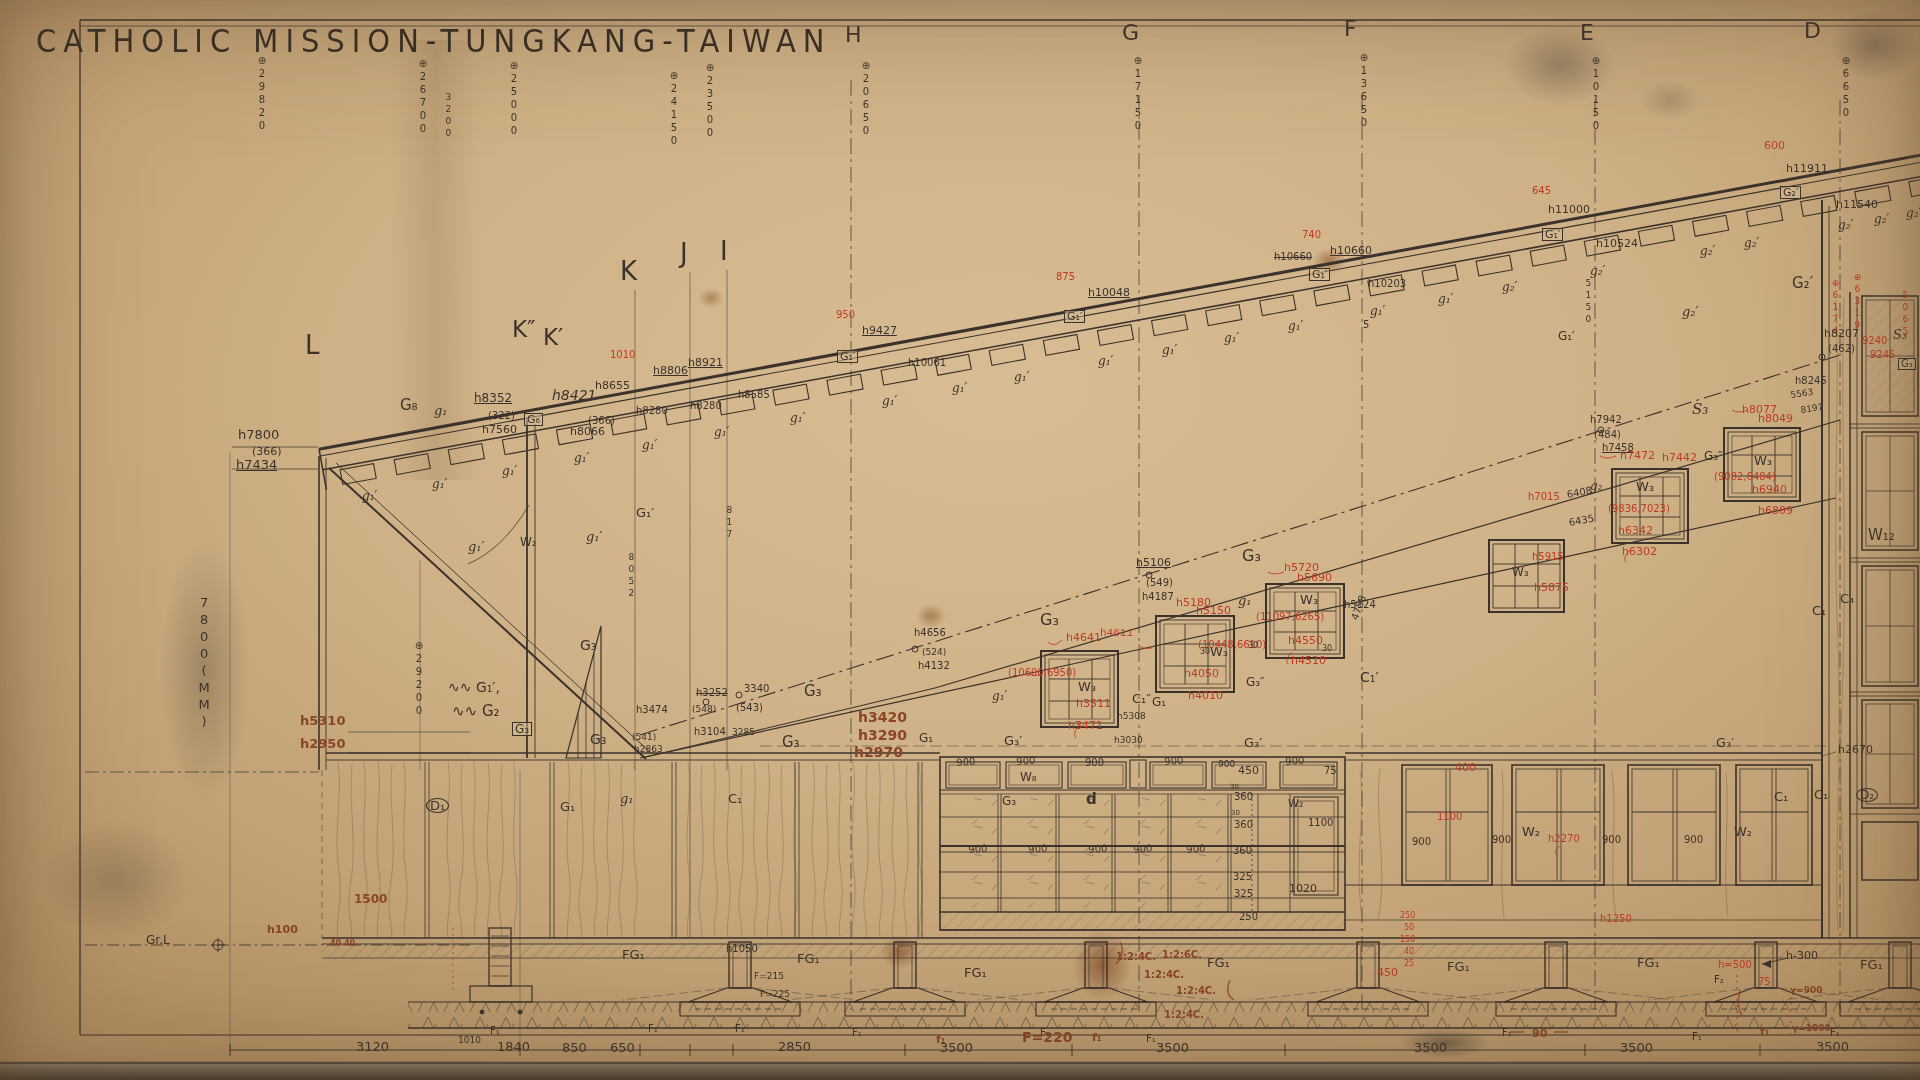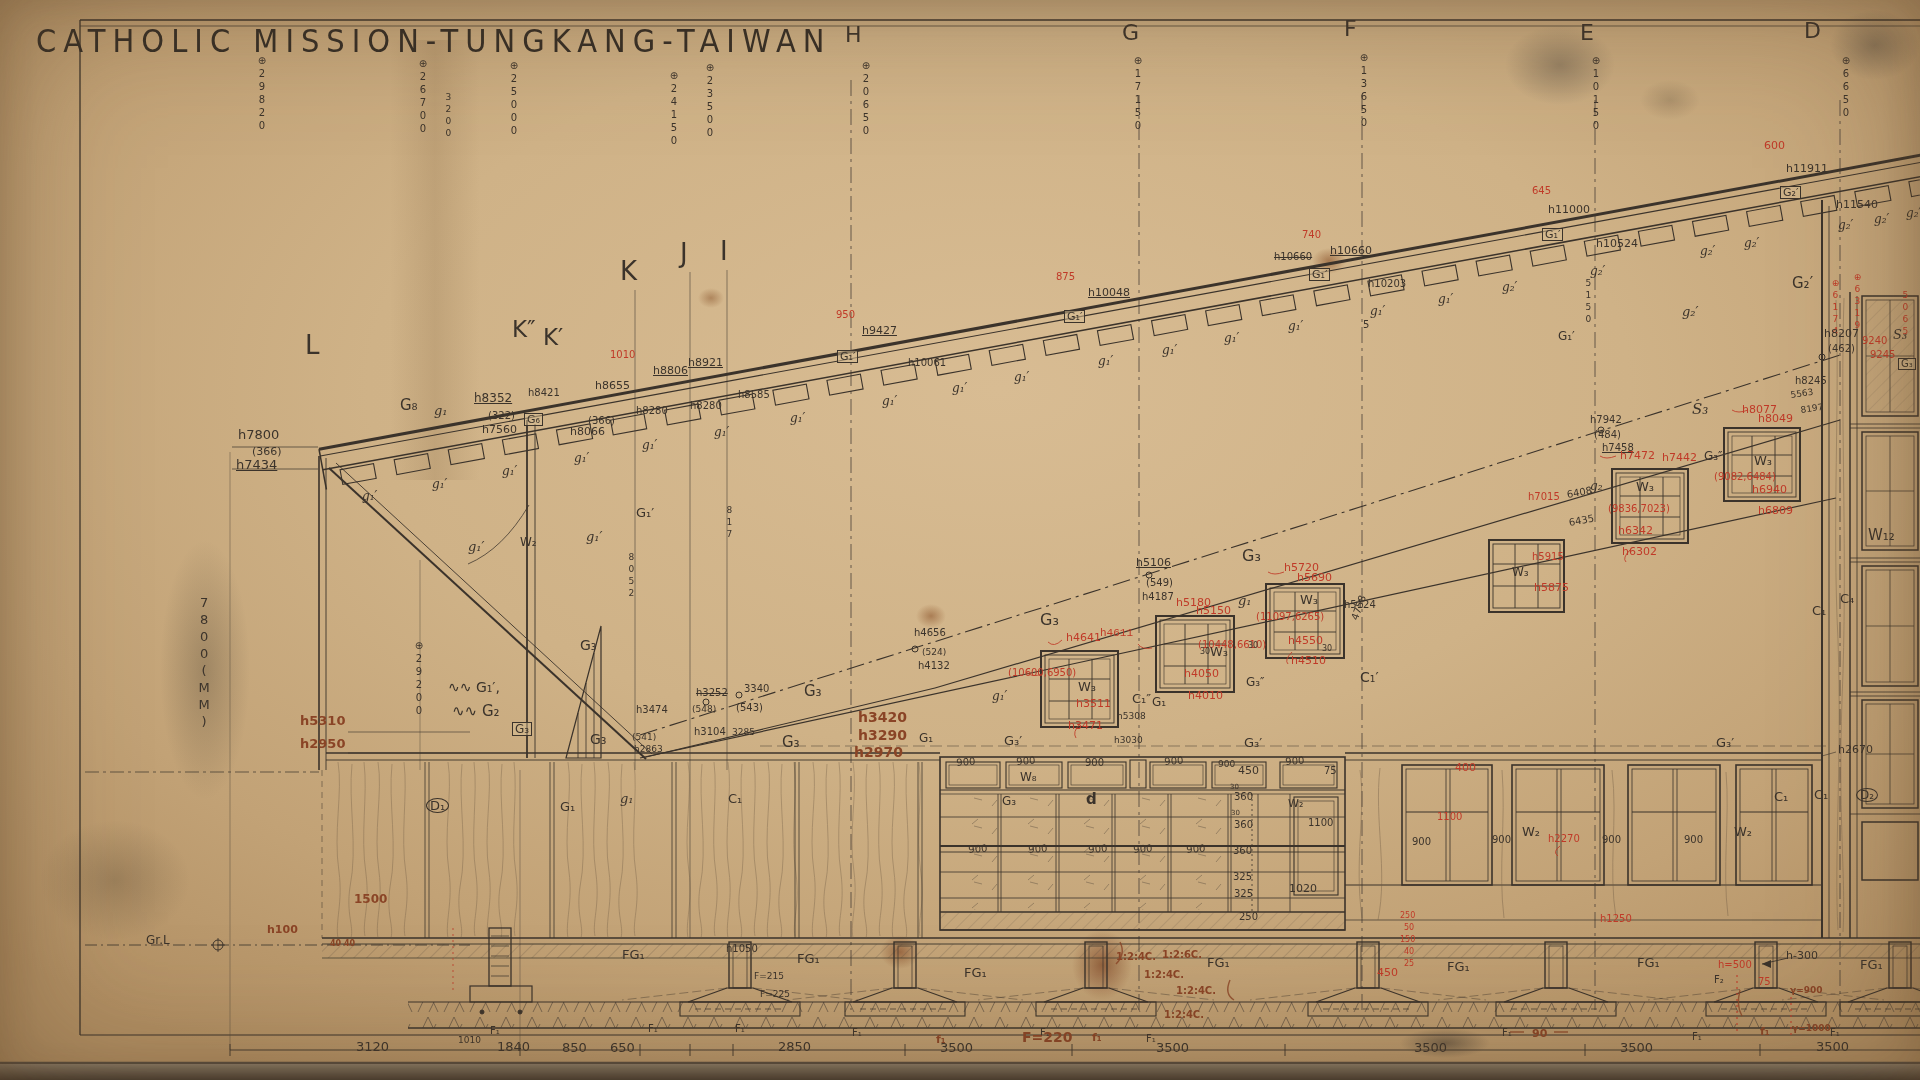--- a/index.html
+++ b/index.html
@@ -495,21 +495,21 @@
       <span class="an v r" style="left: 1900px; top: 290px; font-size: 9px;">5065</span>
       <span class="an" style="left: 238px; top: 428px; font-size: 13px;">h7800</span>
       <span class="an" style="left: 252px; top: 446px; font-size: 11px;">(366)</span>
       <span class="an u" style="left: 236px; top: 458px; font-size: 13px;">h7434</span>
       <span class="an" style="left: 400px; top: 398px; font-size: 15px;">G₈</span>
       <span class="an scr" style="left: 434px; top: 404px; font-size: 13px;">g₁</span>
       <span class="an u" style="left: 474px; top: 392px; font-size: 12px;">h8352</span>
       <span class="an" style="left: 488px; top: 411px; font-size: 10px;">(322)</span>
       <span class="an" style="left: 482px; top: 424px; font-size: 11px;">h7560</span>
       <span class="an bx" style="left: 524px; top: 413px; font-size: 11px;">G₆</span>
-      <span class="an" style="left: 528px; top: 388px; font-size: 10px;">h8421</span>
+      <span class="an" style="left: 552px; top: 388px; font-size: 14px; font-style: italic;">h8421</span>
       <span class="an r" style="left: 610px; top: 350px; font-size: 10px;">1010</span>
       <span class="an" style="left: 595px; top: 380px; font-size: 11px;">h8655</span>
       <span class="an" style="left: 588px; top: 416px; font-size: 10px;">(366)</span>
       <span class="an" style="left: 570px; top: 426px; font-size: 11px;">h8066</span>
       <span class="an u" style="left: 653px; top: 365px; font-size: 11px;">h8806</span>
       <span class="an u" style="left: 688px; top: 357px; font-size: 11px;">h8921</span>
       <span class="an" style="left: 636px; top: 406px; font-size: 10px;">h8280</span>
       <span class="an" style="left: 690px; top: 401px; font-size: 10px;">h8280</span>
       <span class="an" style="left: 738px; top: 390px; font-size: 10px;">h8585</span>
       <span class="an bx" style="left: 837px; top: 350px; font-size: 11px;">G₁′</span>

